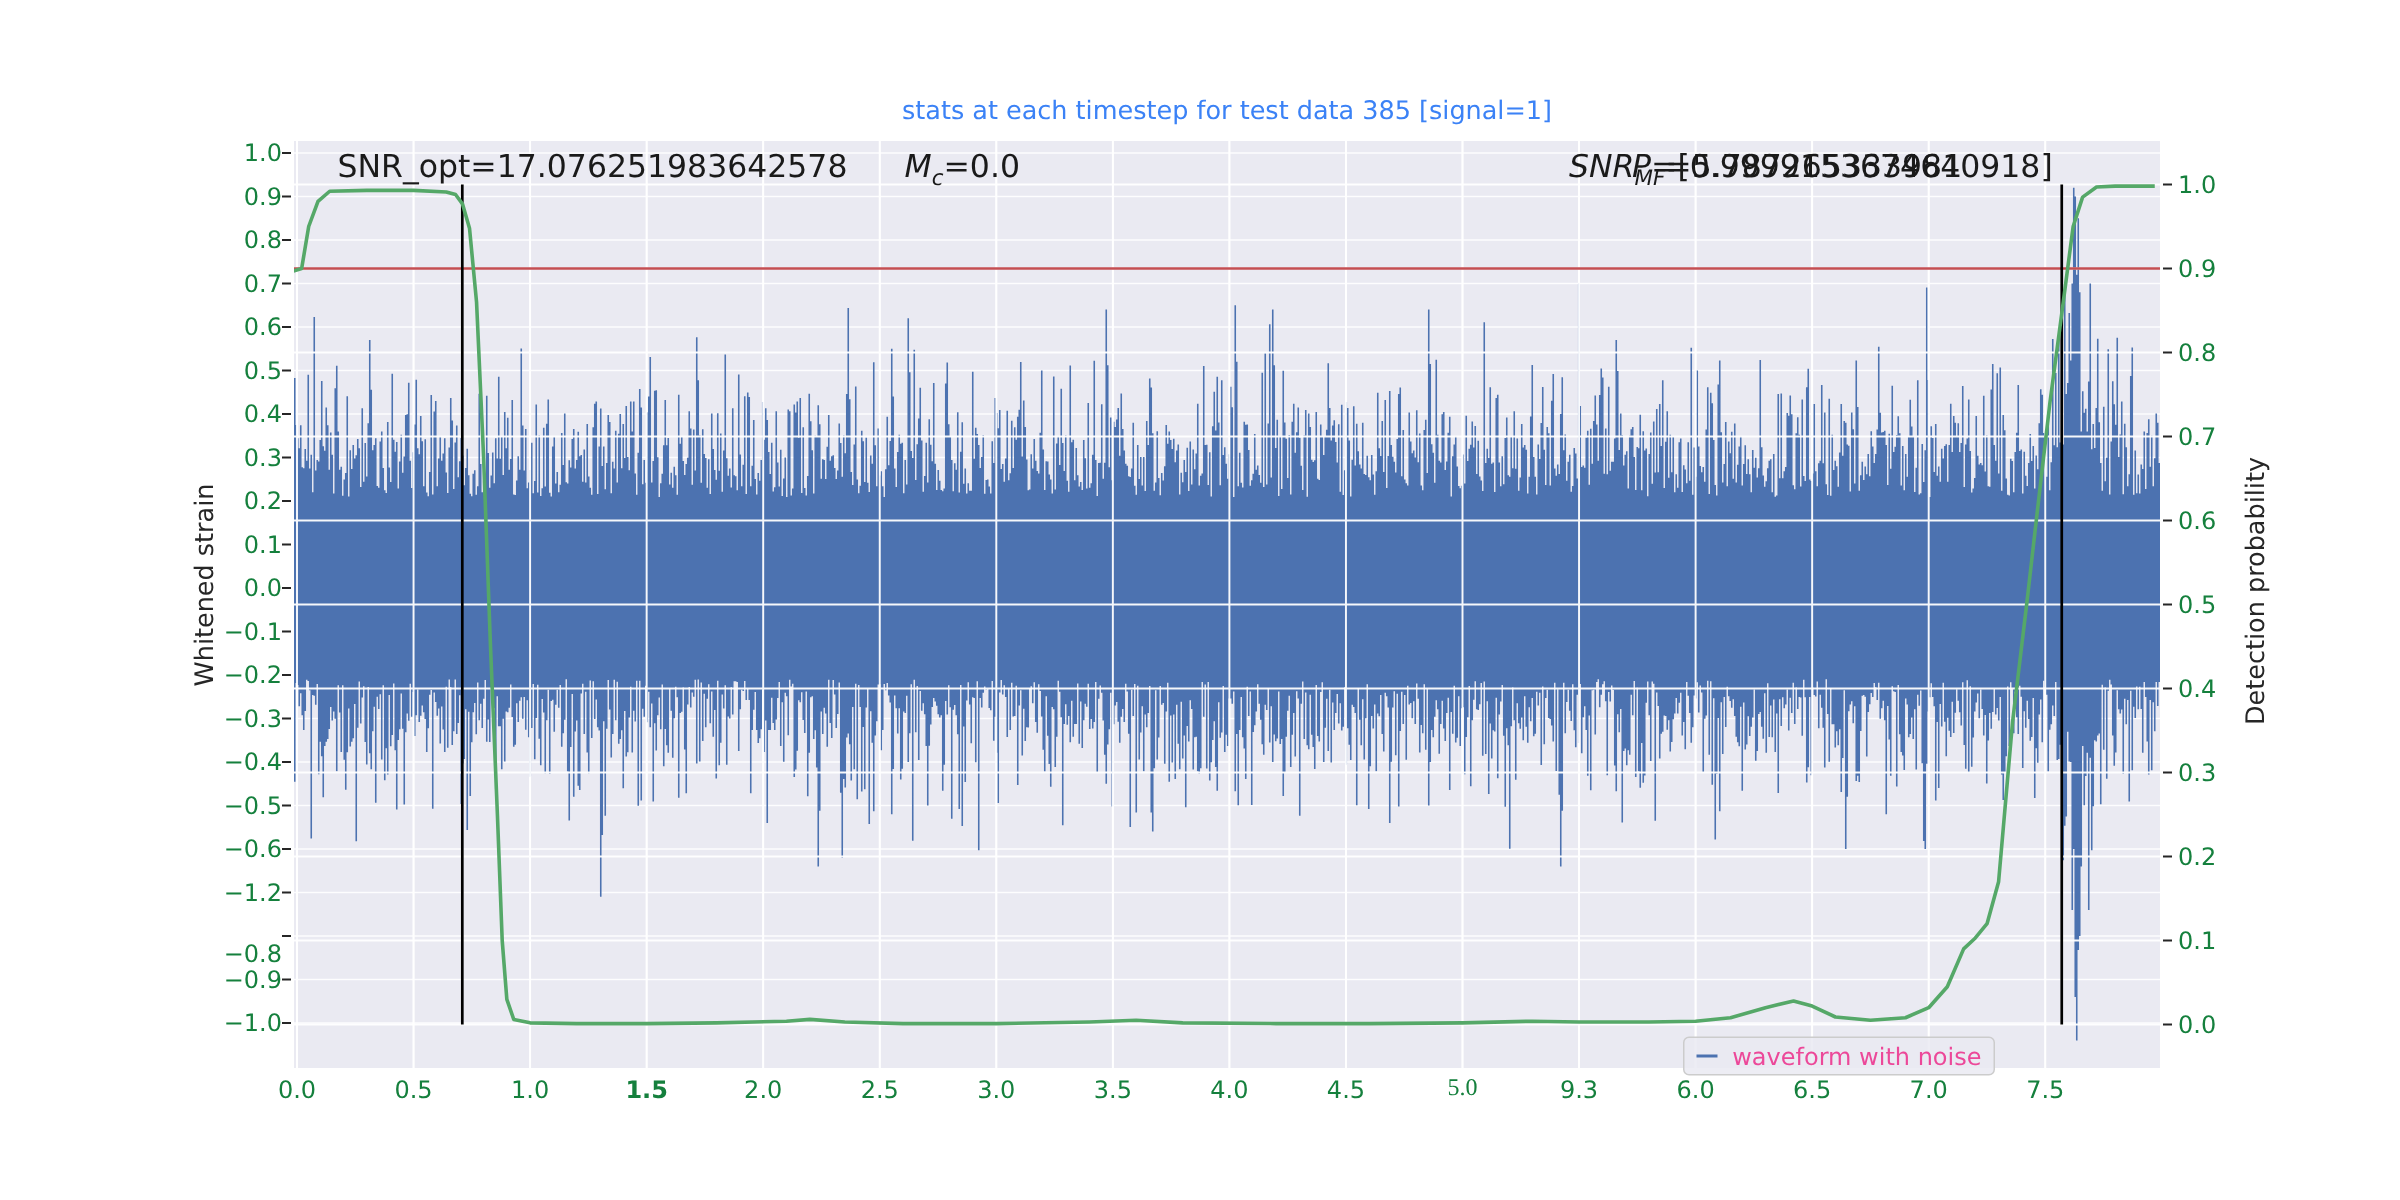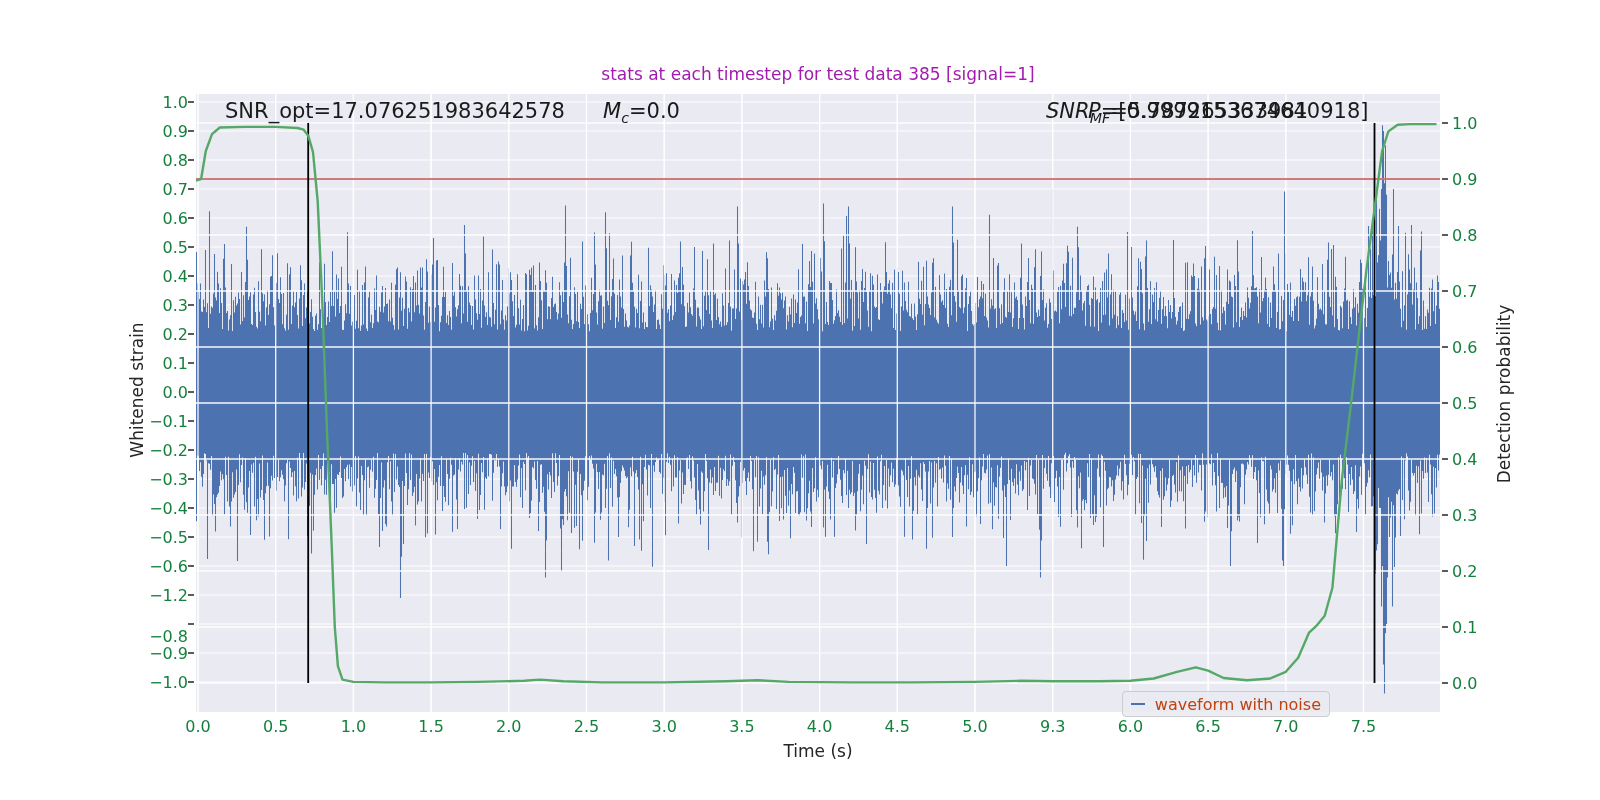--- a/index.html
+++ b/index.html
@@ -1,39 +1,39 @@
 <!DOCTYPE html>
 <html><head>
 <meta charset="utf-8">
 <style>
   html,body{margin:0;padding:0;background:#fff;}
   .fig{position:relative;width:1600px;height:800px;background:#ffffff;
        font-family:"DejaVu Sans","Liberation Sans",sans-serif;color:#262626;overflow:hidden;}
   .plot-bg{position:absolute;left:196px;top:94px;width:1244px;height:618px;background:#eaeaf2;}
   svg.layer{position:absolute;left:0;top:0;}
   .title{position:absolute;left:196px;top:64px;width:1244px;text-align:center;
-         font-size:17px;color:#a21caf;}
+         font-size:17px;color:#3b82f6;}
   .xlabel{position:absolute;left:196px;top:741px;width:1244px;text-align:center;
           font-size:17px;color:#262626;}
   .ylabel-left{position:absolute;left:137px;top:390px;transform:translate(-50%,-50%) rotate(-90deg);
                transform-origin:center;font-size:17px;white-space:nowrap;color:#262626;}
   .ylabel-right{position:absolute;left:1504px;top:394px;transform:translate(-50%,-50%) rotate(-90deg);
                transform-origin:center;font-size:17px;white-space:nowrap;color:#262626;}
   .tick{position:absolute;font-size:16px;color:#15803d;white-space:nowrap;}
   .tick.xt{transform:translateX(-50%);top:717px;}
   .tick.lt{right:1412px;transform:translateY(-50%);}
   .tick.rt{left:1452px;transform:translateY(-50%);}
   .annot{position:absolute;top:98px;font-size:21px;color:#1a1a1a;white-space:nowrap;line-height:27px;}
   .annot i{font-style:italic;}
   .annot sub{font-size:0.68em;}
   .legend{position:absolute;left:1122px;top:691px;width:208px;height:26px;
           background:rgba(234,234,242,0.85);border:1px solid #cccccc;border-radius:4px;
           display:flex;align-items:center;box-sizing:border-box;padding:0 8px;}
   .legend .sample{width:34px;height:0;border-top:2.5px solid #4c72b0;margin-right:10px;}
-  .legend .lbl{font-size:16px;color:#c2410c;white-space:nowrap;}
+  .legend .lbl{font-size:16px;color:#ec4899;white-space:nowrap;}
 </style>
 </head>
 <body>
 
 <div class="fig">
 
   <div class="plot-bg"></div>
 
   <svg class="layer" width="1600" height="800">
     <defs>
@@ -67,28 +67,28 @@
     <span>SNR_opt=17.076251983642578</span>
   </div>
   <div class="annot" style="left:603px"><i>M</i><sub><i>c</i></sub><span>=0.0</span></div>
   <div class="annot" style="left:1046px"><i>SNR</i><sub><i>MF</i></sub><span>=5.787265333981</span></div>
   <div class="annot" style="left:1088px"><i>P</i><span>=[0.9999153674640918]</span></div>
 
   <div id="xticks">
       <div class="tick xt" style="left: 198px;">0.0</div>
       <div class="tick xt" style="left: 275.7px;">0.5</div>
       <div class="tick xt" style="left: 353.4px;">1.0</div>
-      <div class="tick xt" style="left: 431.1px;">1.5</div>
+      <div class="tick xt" style="left: 431.1px; font-weight: bold;">1.5</div>
       <div class="tick xt" style="left: 508.8px;">2.0</div>
       <div class="tick xt" style="left: 586.5px;">2.5</div>
       <div class="tick xt" style="left: 664.2px;">3.0</div>
       <div class="tick xt" style="left: 741.9px;">3.5</div>
       <div class="tick xt" style="left: 819.6px;">4.0</div>
       <div class="tick xt" style="left: 897.3px;">4.5</div>
-      <div class="tick xt" style="left: 975px;">5.0</div>
+      <div class="tick xt" style="left: 975px; font-family: Liberation Serif, serif;">5.0</div>
       <div class="tick xt" style="left: 1052.7px;">9.3</div>
       <div class="tick xt" style="left: 1130.4px;">6.0</div>
       <div class="tick xt" style="left: 1208.1px;">6.5</div>
       <div class="tick xt" style="left: 1285.8px;">7.0</div>
       <div class="tick xt" style="left: 1363.5px;">7.5</div>
     </div>
   <div id="lticks">
       <div class="tick lt" style="top: 102px;">1.0</div>
       <div class="tick lt" style="top: 131px;">0.9</div>
       <div class="tick lt" style="top: 160px;">0.8</div>
@@ -118,21 +118,20 @@
       <div class="tick rt" style="top: 291px;">0.7</div>
       <div class="tick rt" style="top: 347px;">0.6</div>
       <div class="tick rt" style="top: 403px;">0.5</div>
       <div class="tick rt" style="top: 459px;">0.4</div>
       <div class="tick rt" style="top: 515px;">0.3</div>
       <div class="tick rt" style="top: 571px;">0.2</div>
       <div class="tick rt" style="top: 627px;">0.1</div>
       <div class="tick rt" style="top: 683px;">0.0</div>
     </div>
 
-  <div class="xlabel">Time (s)</div>
   <div class="ylabel-left">Whitened strain</div>
   <div class="ylabel-right">Detection probability</div>
 
   <div class="legend">
     <div class="sample"></div>
     <div class="lbl">waveform with noise</div>
   </div>
 
 </div>
 

